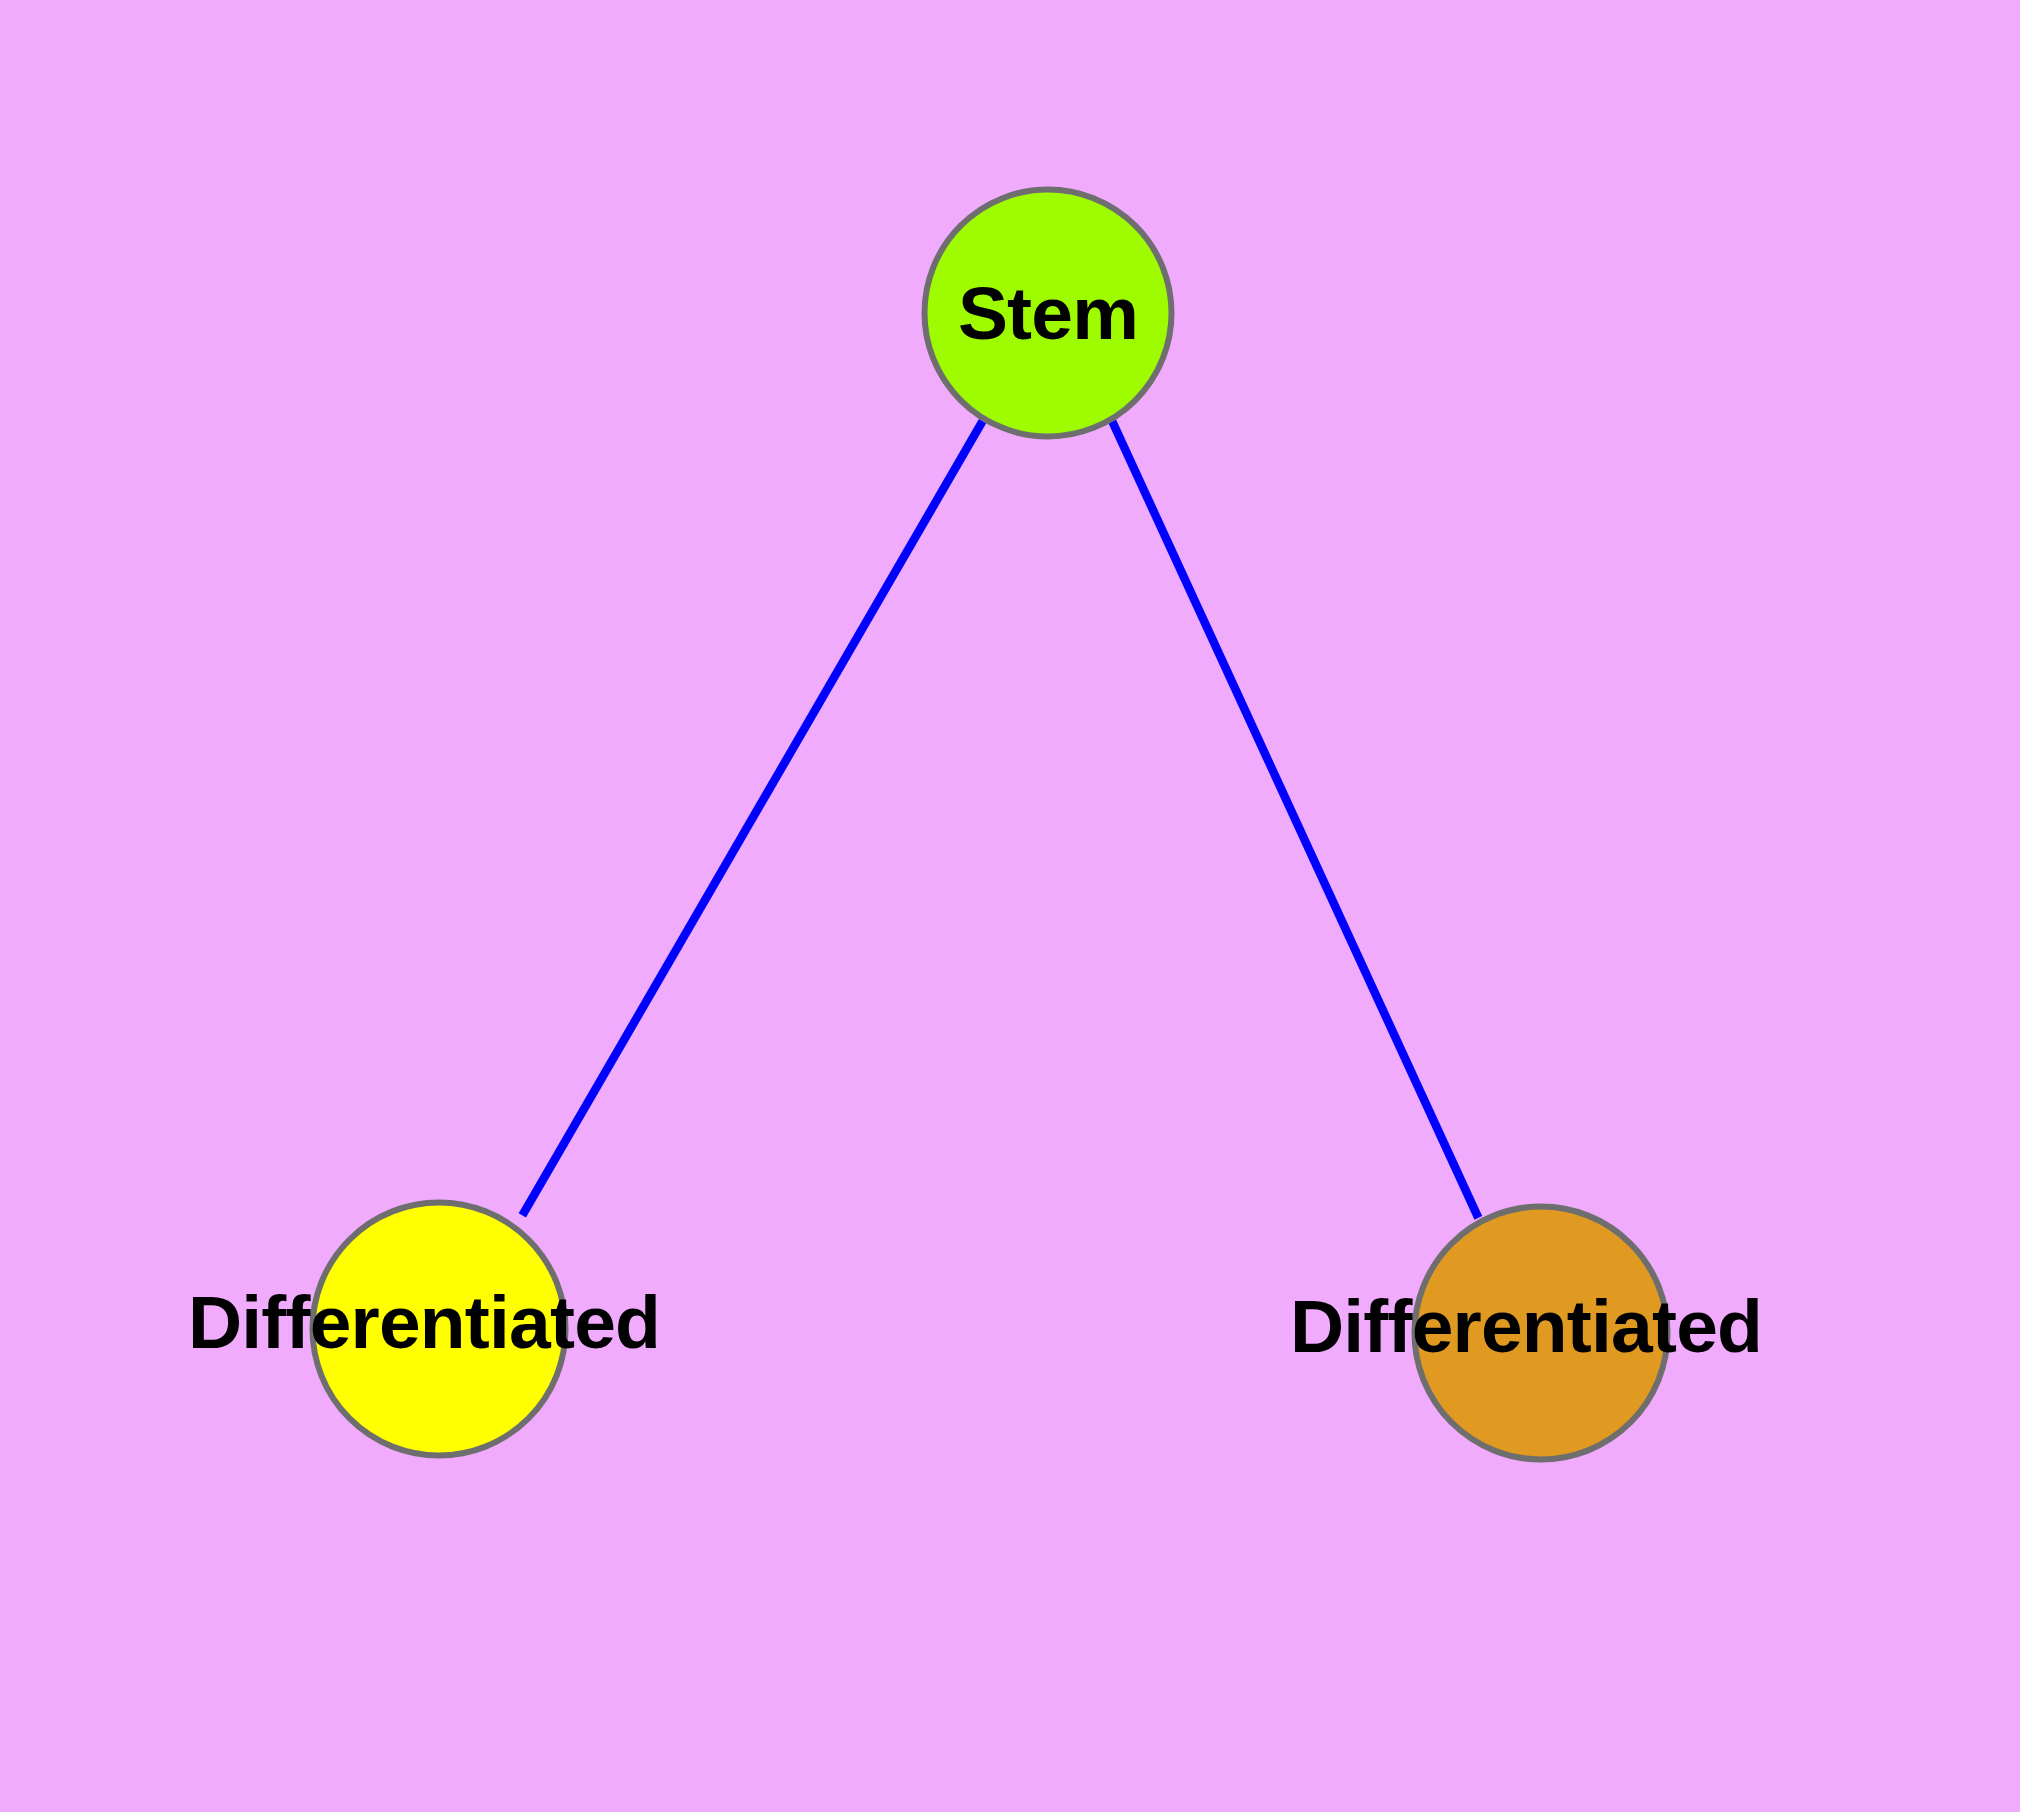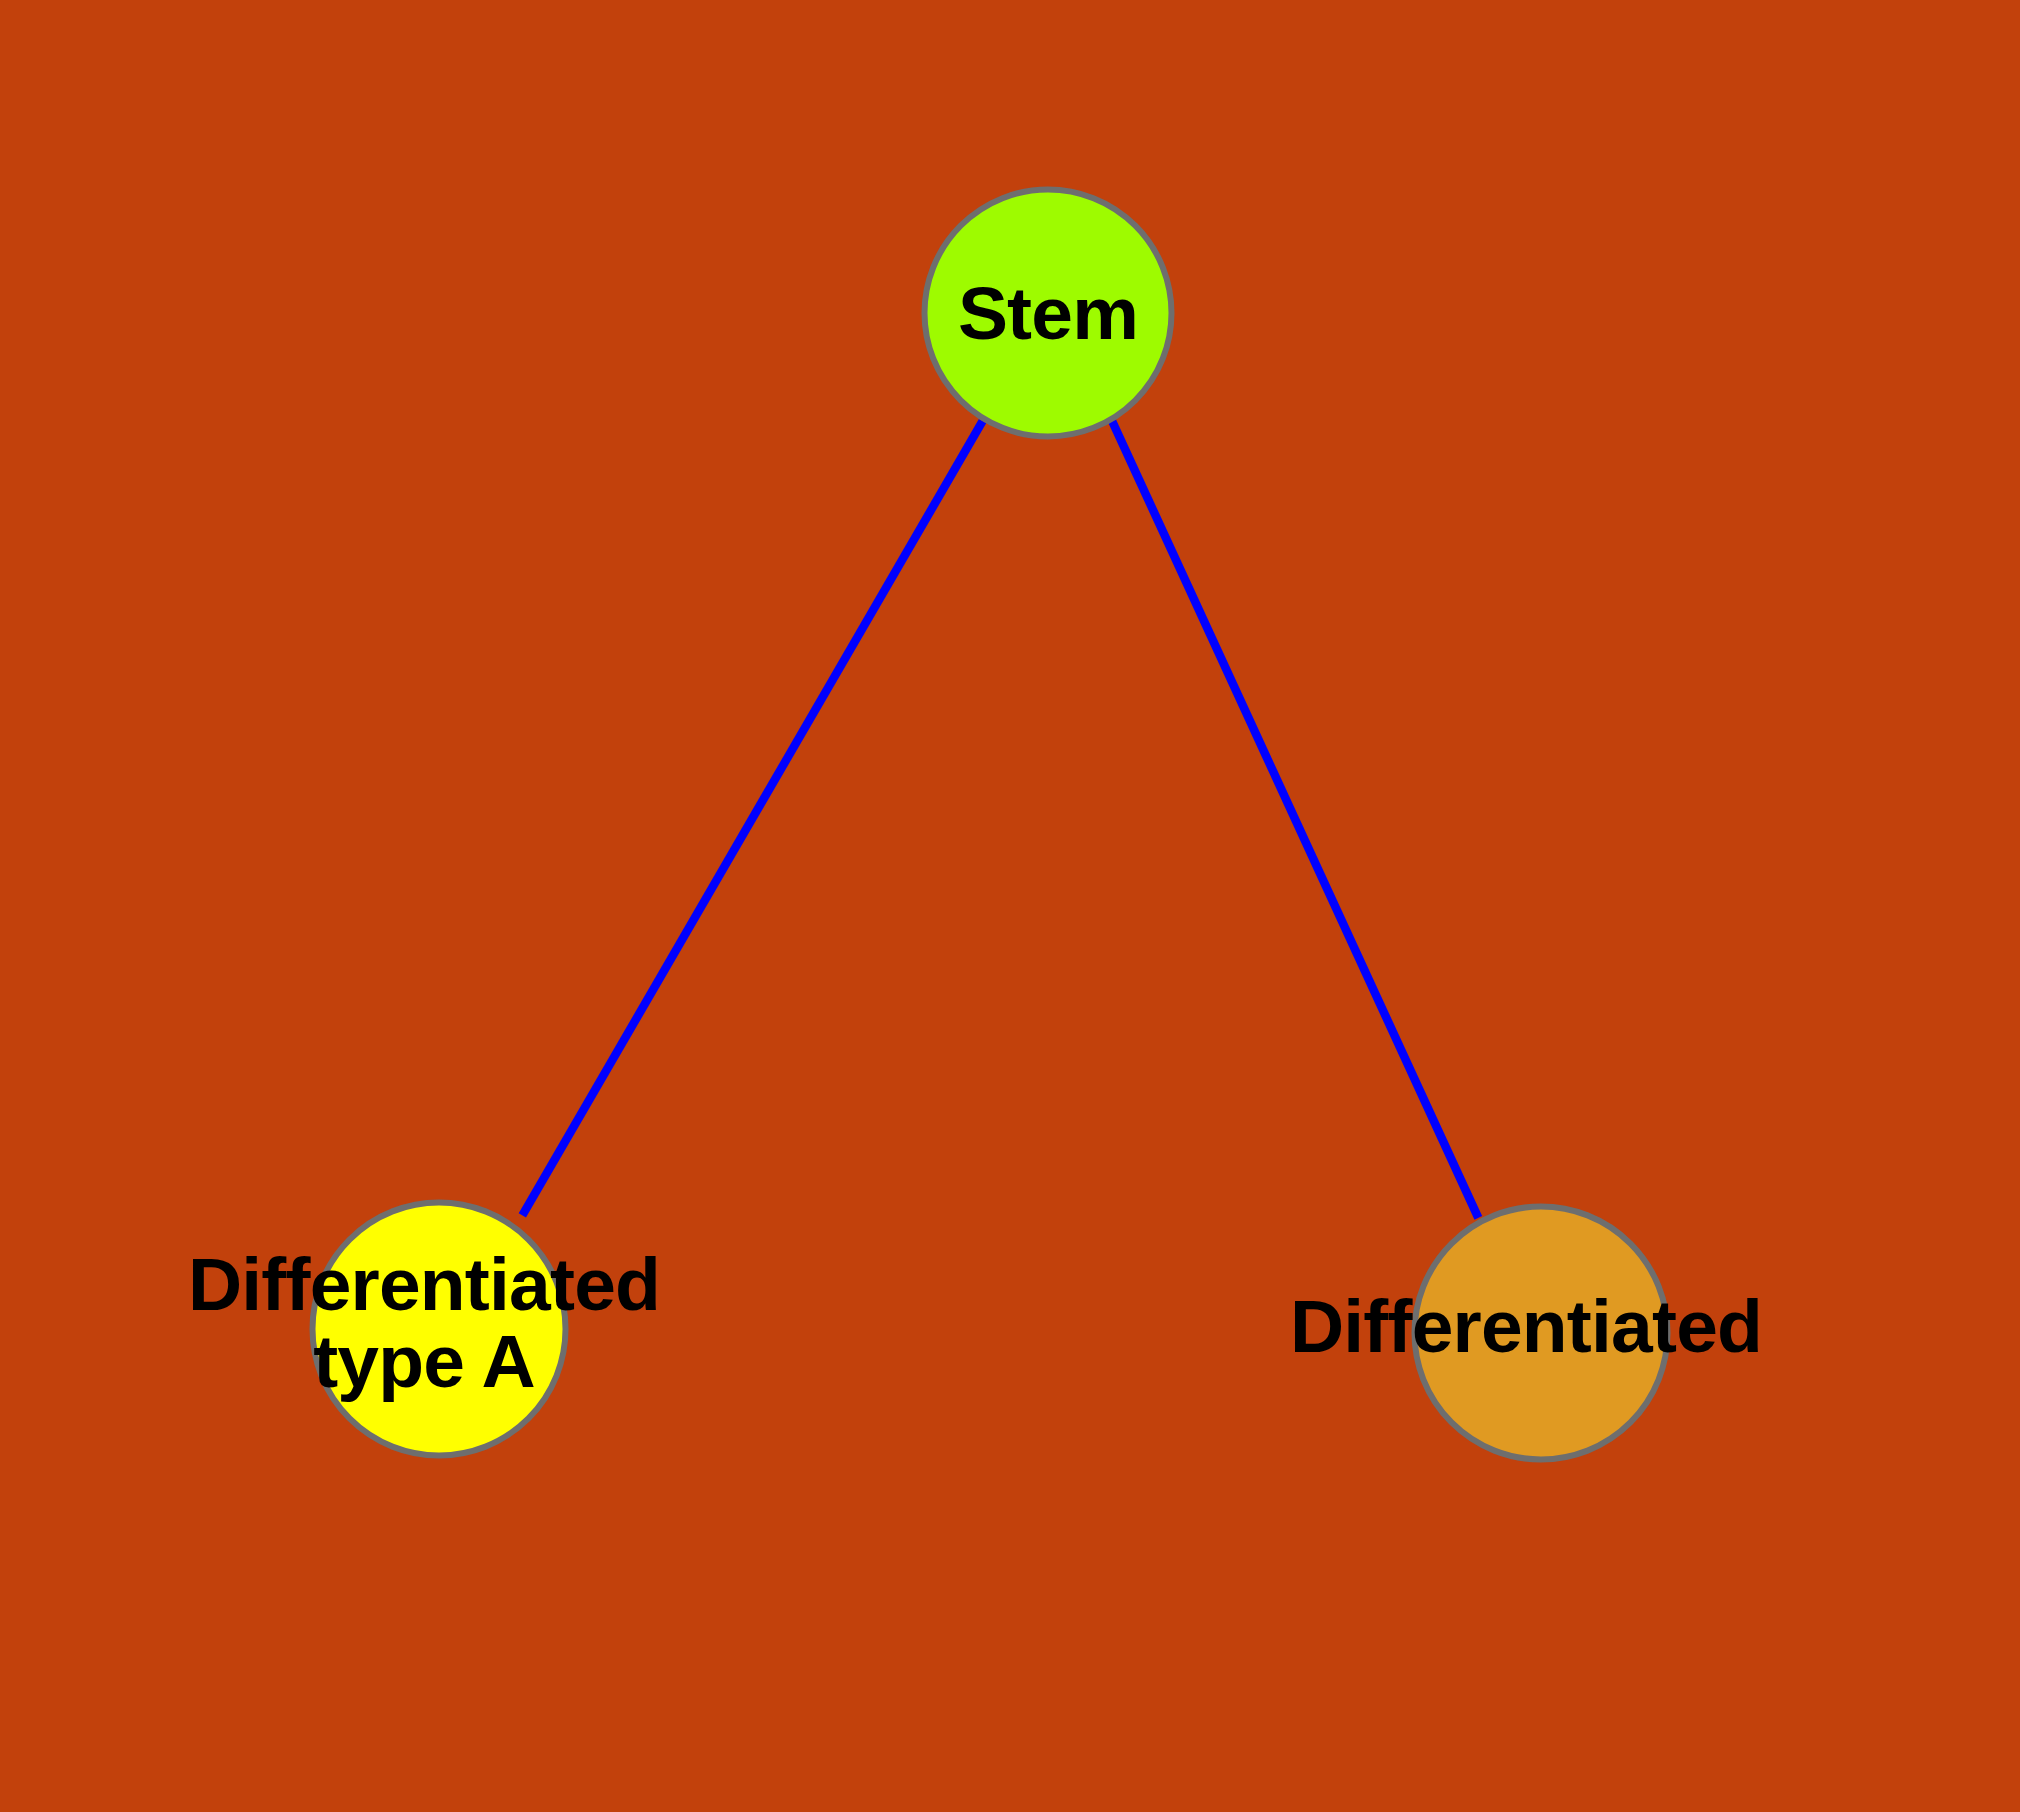--- a/index.html
+++ b/index.html
@@ -4,21 +4,21 @@
 <style>
   html, body {
     margin: 0;
     padding: 0;
     background: #ccccfa;
   }
   #graph-canvas {
     position: relative;
     width: 2021px;
     height: 1812px;
-    background: #c2410c;
+    background: #f0abfc;
     overflow: hidden;
     font-family: "Liberation Sans", "DejaVu Sans", sans-serif;
   }
   #edge-layer {
     position: absolute;
     inset: 0;
     width: 2021px;
     height: 1812px;
   }
   .node {
@@ -87,21 +87,20 @@
   <div class="node" id="node-stem"></div>
   <div class="node" id="node-diff-a"></div>
   <div class="node" id="node-diff-b"></div>
 
   <div class="node-label" id="label-stem">
     <span class="line">Stem</span>
   </div>
 
   <div class="node-label" id="label-diff-a">
     <span class="line">Differentiated</span>
-    <span class="line">type A</span>
   </div>
 
   <div class="node-label" id="label-diff-b">
     <span class="line">Differentiated</span>
   </div>
 
 </div>
 
 
 </body></html>

